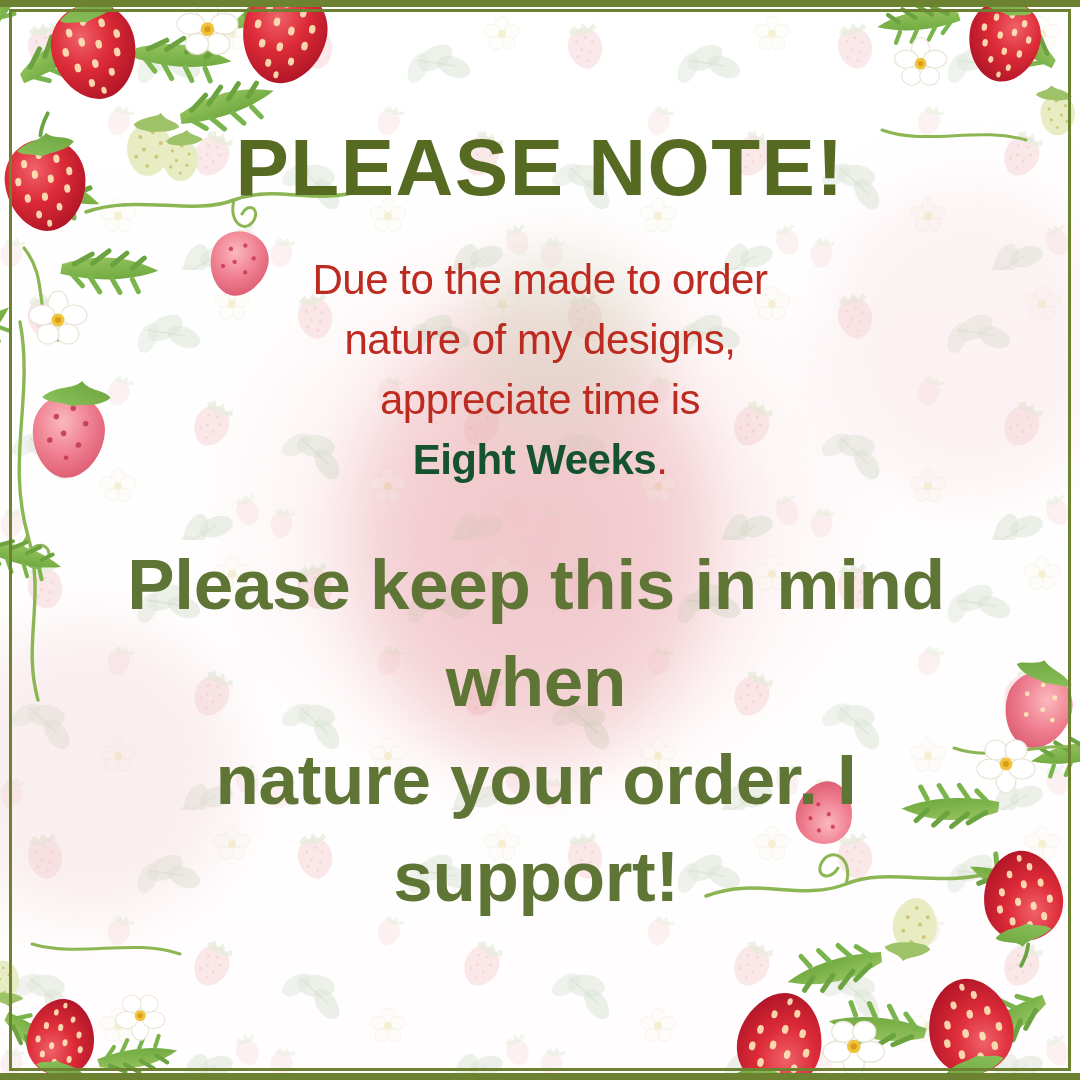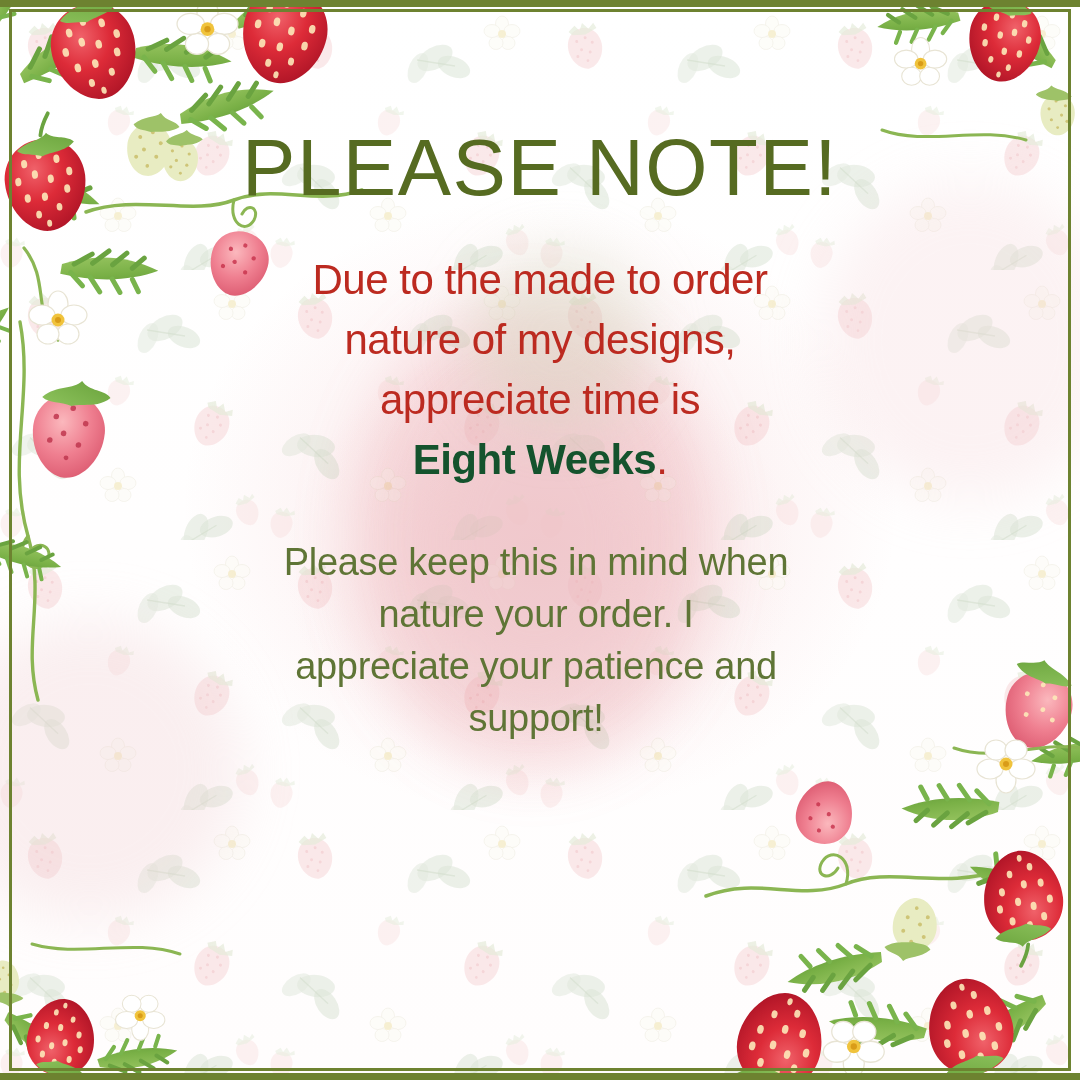--- a/index.html
+++ b/index.html
@@ -75,21 +75,21 @@
     position: absolute;
     left: 0; right: 0;
     top: 0;
     text-align: center;
     z-index: 6;
   }
   .headline {
     margin: 0;
     padding-top: 128px;
     font-size: 80px;
-    font-weight: 400;
+    font-weight: 700;
     letter-spacing: 1.5px;
     line-height: 1.0;
     color: #566b21;
   }
   .para {
     margin: 0;
     padding: 0 52px;
   }
   .para-red {
     padding-top: 42px;
@@ -98,24 +98,24 @@
     color: #bc2a20;
     font-weight: 400;
     letter-spacing: -0.5px;
   }
   .para-red .emph {
     font-weight: 700;
     color: #14532d;
   }
   .para-green {
     padding-top: 46px;
-    font-size: 38px;
+    font-size: 71px;
     line-height: 1.37;
     color: #5f7536;
-    font-weight: 400;
+    font-weight: 700;
     letter-spacing: -0.3px;
     padding-left: 44px;
   }
   .ln { display: block; }
 </style>
 </head>
 <body>
 
 <div id="canvas">
 
@@ -401,19 +401,18 @@
     <p class="para para-red">
       <span class="ln">Due to the made to order</span>
       <span class="ln">nature of my designs,</span>
       <span class="ln">appreciate time is</span>
       <span class="ln"><span class="emph">Eight Weeks</span><span>.</span></span>
     </p>
 
     <p class="para para-green">
       <span class="ln">Please keep this in mind when</span>
       <span class="ln">nature your order. I</span>
-      <span class="ln">appreciate your patience and</span>
       <span class="ln">support!</span>
     </p>
 
   </div>
 
 </div>
 
 </body></html>

